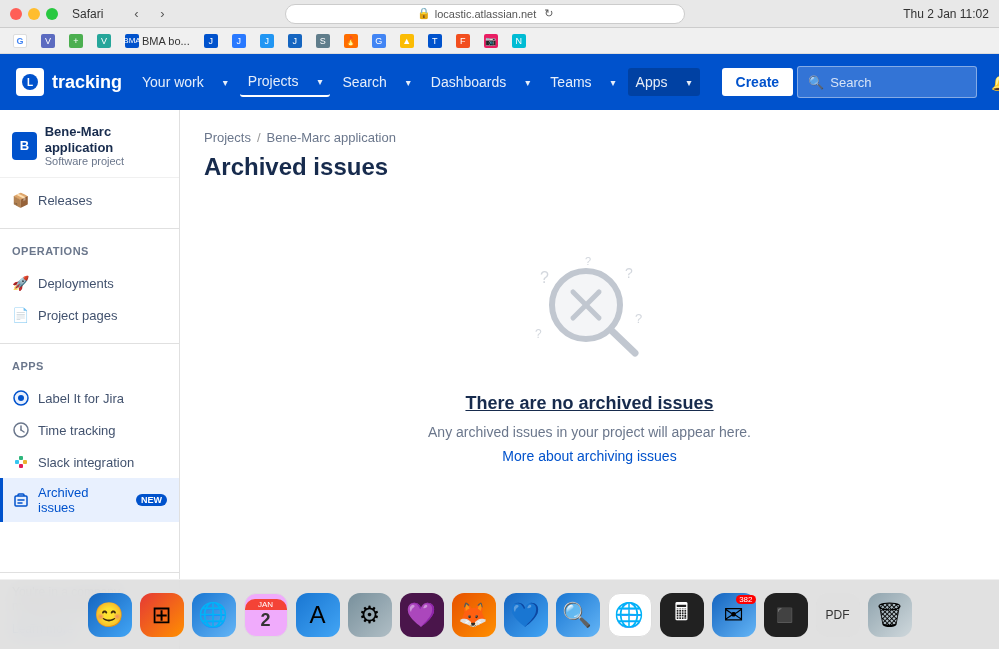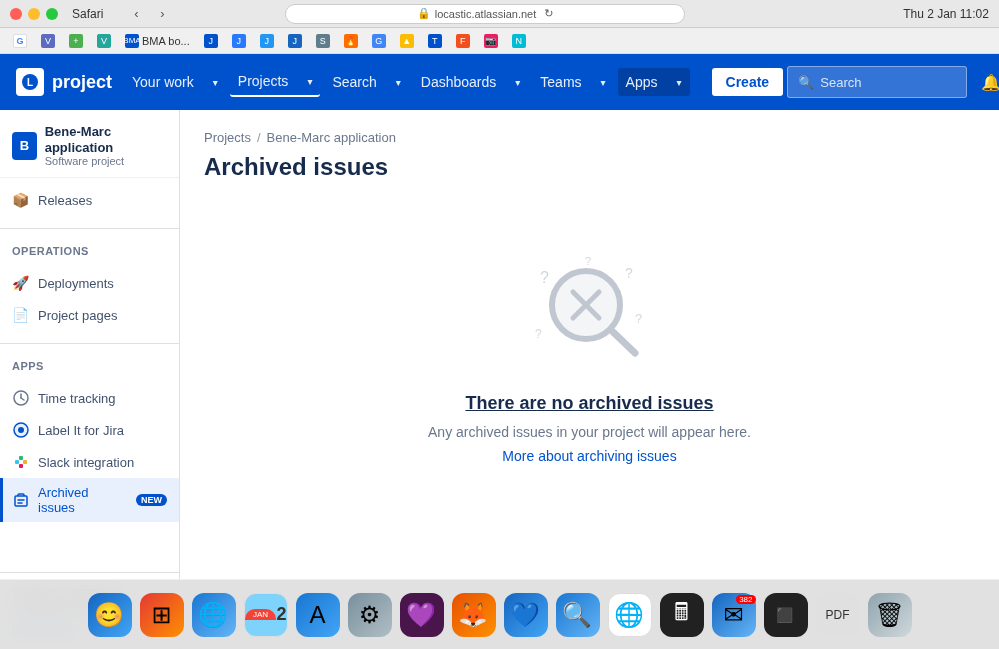--- a/index.html
+++ b/index.html
@@ -219,21 +219,21 @@
 </div>
 
 <nav class="top-nav">
   <div class="nav-logo">
     <div class="nav-logo-icon">
       <svg width="18" height="18" viewBox="0 0 18 18">
           <circle cx="9" cy="9" r="8" fill="#0052cc"></circle>
           <text x="9" y="13" text-anchor="middle" fill="white" font-size="10" font-weight="bold">L</text>
         </svg>
     </div>
-    <span class="nav-logo-text">project</span>
+    <span class="nav-logo-text">tracking</span>
   </div>
   <div class="nav-item">
     <span>Your work</span>
     <span class="nav-chevron">▾</span>
   </div>
   <div class="nav-item" style="border-bottom: 2px solid white;">
     <span>Projects</span>
     <span class="nav-chevron">▾</span>
   </div>
   <div class="nav-item">
@@ -294,38 +294,38 @@
       <div class="sidebar-item">
         <div class="sidebar-item-icon">📄</div>
         <span>Project pages</span>
       </div>
     </div>
 
     <div class="sidebar-divider"></div>
     <div class="sidebar-section-title">Apps</div>
 
     <div class="sidebar-section">
+      <div class="sidebar-item">
+        <div class="sidebar-item-icon">
+          <svg width="16" height="16" viewBox="0 0 16 16" fill="none">
+              <circle cx="8" cy="8" r="7" stroke="#0052cc" stroke-width="1.5" fill="#e8f0fe"></circle>
+              <circle cx="8" cy="8" r="3" fill="#0052cc"></circle>
+            </svg>
+        </div>
+        <span>Label It for Jira</span>
+      </div>
       <div class="sidebar-item">
         <div class="sidebar-item-icon">
           <svg width="16" height="16" viewBox="0 0 16 16" fill="none">
               <circle cx="8" cy="8" r="7" stroke="#6b778c" stroke-width="1.5"></circle>
               <line x1="8" y1="4" x2="8" y2="8" stroke="#6b778c" stroke-width="1.5" stroke-linecap="round"></line>
               <line x1="8" y1="8" x2="11" y2="10" stroke="#6b778c" stroke-width="1.5" stroke-linecap="round"></line>
             </svg>
         </div>
         <span>Time tracking</span>
-      </div>
-      <div class="sidebar-item">
-        <div class="sidebar-item-icon">
-          <svg width="16" height="16" viewBox="0 0 16 16" fill="none">
-              <circle cx="8" cy="8" r="7" stroke="#0052cc" stroke-width="1.5" fill="#e8f0fe"></circle>
-              <circle cx="8" cy="8" r="3" fill="#0052cc"></circle>
-            </svg>
-        </div>
-        <span>Label It for Jira</span>
       </div>
       <div class="sidebar-item">
         <div class="sidebar-item-icon">
           <svg width="16" height="16" viewBox="0 0 16 16">
               <rect x="2" y="6" width="4" height="4" rx="1" fill="#36c5f0"></rect>
               <rect x="6" y="2" width="4" height="4" rx="1" fill="#2eb67d"></rect>
               <rect x="10" y="6" width="4" height="4" rx="1" fill="#ecb22e"></rect>
               <rect x="6" y="10" width="4" height="4" rx="1" fill="#e01e5a"></rect>
             </svg>
         </div>
@@ -389,21 +389,21 @@
   <div class="dock-item">
     <div class="dock-icon" style="background: linear-gradient(135deg, #1565c0, #42a5f5);">😊</div>
   </div>
   <div class="dock-item">
     <div class="dock-icon" style="background: linear-gradient(135deg, #e53935, #ff8f00);">⊞</div>
   </div>
   <div class="dock-item">
     <div class="dock-icon" style="background: linear-gradient(135deg, #1976d2, #64b5f6);">🌐</div>
   </div>
   <div class="dock-item">
-    <div class="dock-icon" style="background: #7dd3fc; border: 1px solid #ddd; border-radius: 12px; font-size: 14px; align-items: center;">
+    <div class="dock-icon" style="background: #f0abfc; border: 1px solid #ddd; border-radius: 12px; flex-direction: column; font-size: 14px; align-items: center;">
       <div style="background: #f44336; color: white; font-size: 8px; padding: 1px 4px; border-radius: 10px 10px 0 0; width: 100%; text-align: center;">JAN</div>
       <div style="font-size: 18px; font-weight: bold; color: #333;">2</div>
     </div>
   </div>
   <div class="dock-item">
     <div class="dock-icon" style="background: linear-gradient(135deg, #1976d2, #42a5f5);">A</div>
   </div>
   <div class="dock-item">
     <div class="dock-icon" style="background: linear-gradient(135deg, #78909c, #b0bec5);">⚙</div>
   </div>

